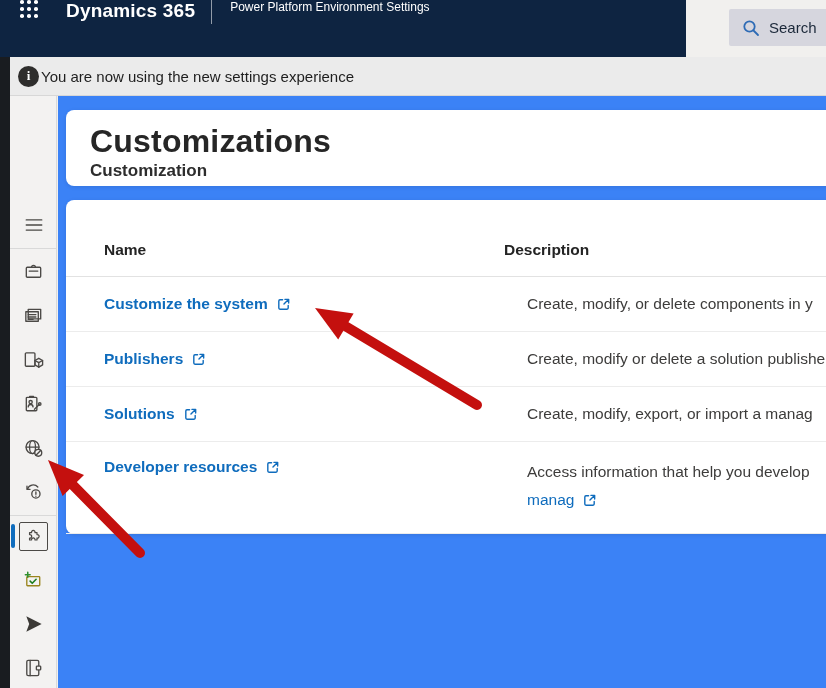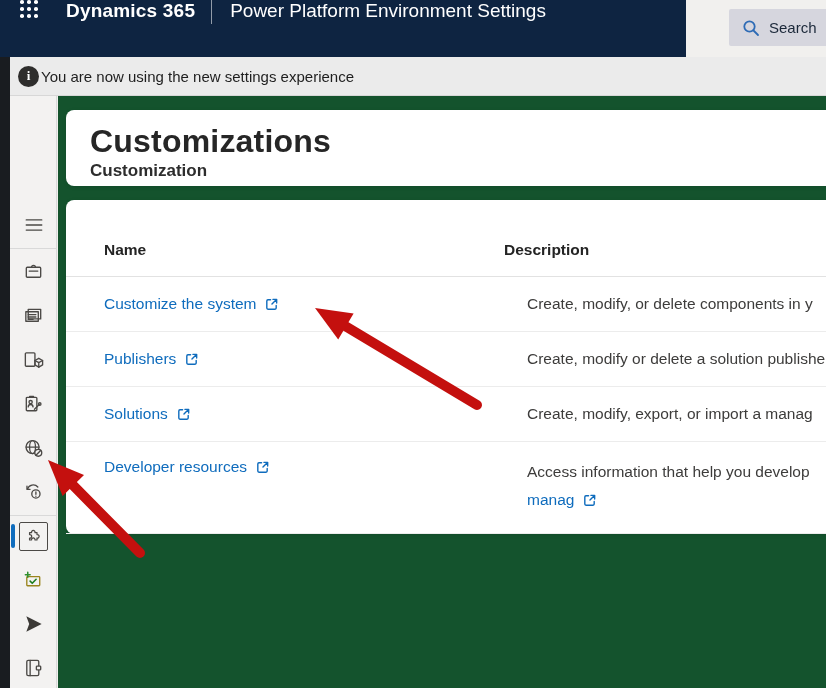--- a/index.html
+++ b/index.html
@@ -4,21 +4,21 @@
 <style>
   * { margin:0; padding:0; box-sizing:border-box; }
   html,body { width:826px; height:688px; overflow:hidden; font-family:"Liberation Sans", sans-serif; background:#f1f0ee; }
 
   
   .topbar { position:absolute; left:0; top:0; width:686px; height:57px; background:#0e2441; display:flex; align-items:flex-start; z-index:20; }
   .waffle { margin-left:20px; width:18px; height:18px; display:grid; grid-template-columns:repeat(3,4px); grid-template-rows:repeat(3,4px); gap:3px; cursor:pointer; }
   .waffle span { width:3.5px; height:3.5px; background:#fff; border-radius:50%; }
   .brand { color:#fff; font-size:19px; font-weight:700; margin-left:28px; letter-spacing:.2px; white-space:nowrap; }
   .tb-divider { width:1px; height:24px; background:rgba(255,255,255,.55); margin:0 18px 0 16px; }
-  .app-title { color:#fff; font-size:19px; font-weight:400; white-space:nowrap; }
+  .app-title { color:#fff; font-size:12px; font-weight:400; white-space:nowrap; }
   .searchbox { position:absolute; left:729px; top:9px; width:140px; height:37px; background:#d6d6de; border-radius:2px; display:flex; align-items:center; padding-left:13px; gap:9px; }
   .searchbox svg { flex:0 0 auto; }
   .searchbox input { border:none; outline:none; background:transparent; font-family:"Liberation Sans",sans-serif; font-size:15px; color:#182438; width:90px; }
   .searchbox input::placeholder { color:#1b2839; opacity:1; }
 
   
   .banner { position:absolute; left:0; top:57px; width:826px; height:39px; background:#ebebeb; border-bottom:1px solid #d7d7d7; display:flex; align-items:center; z-index:5; }
   .info-ic { margin-left:18px; width:21px; height:21px; border-radius:50%; background:#2e2d2c; color:#fff; font-size:13px; font-weight:700; display:flex; align-items:center; justify-content:center; font-family:"Liberation Serif",serif; }
   .banner-text { margin-left:2px; font-size:15px; color:#1e1e1e; }
 
@@ -27,33 +27,33 @@
 
   
   .sidebar { position:absolute; left:10px; top:96px; width:47px; height:592px; background:#f3f2f1; border-right:1px solid #d9d9d9; z-index:10; }
   .nav-item { position:absolute; left:0; width:47px; height:32px; display:flex; align-items:center; justify-content:center; cursor:pointer; }
   .side-div { position:absolute; left:0; width:47px; height:1px; background:#d9d9d9; }
   .sic { stroke:#4b4946; fill:none; stroke-width:1.4; stroke-linecap:round; stroke-linejoin:round; }
   .sel-bar { position:absolute; left:1px; top:4px; width:3.5px; height:24px; border-radius:2px; background:#0f6cbd; }
   .sel-box { width:29px; height:29px; border:1.6px solid #4b4946; border-radius:2px; display:flex; align-items:center; justify-content:center; background:#f3f2f1; }
 
   
-  .main { position:absolute; left:58px; top:96px; width:768px; height:592px; background:#14532d; }
+  .main { position:absolute; left:58px; top:96px; width:768px; height:592px; background:#3b82f6; }
   .card { position:absolute; left:8px; right:-22px; background:#fff; border-radius:8px; box-shadow:0 1px 4px rgba(0,0,0,.10); }
   .card-header { top:14px; height:76px; padding:13px 0 0 24px; }
   .page-title { font-size:32px; font-weight:700; color:#262626; letter-spacing:.2px; }
   .page-subtitle { font-size:17px; font-weight:700; color:#2d2d2d; margin-top:1px; }
 
   .card-table { top:104px; height:334px; }
   .t-head { display:flex; align-items:flex-end; height:77px; padding:0 0 17px 38px; border-bottom:1px solid #e2e2e2; }
   .t-col-name { width:400px; flex:0 0 400px; }
   .t-head .col { font-size:15.5px; font-weight:700; color:#242424; }
   .t-row { display:flex; align-items:center; height:55px; padding-left:38px; border-bottom:1px solid #ececec; }
   .t-row.tall { height:92px; align-items:flex-start; padding-top:16px; border-bottom:1px solid #ececec; }
-  .cell-name { width:400px; flex:0 0 400px; display:flex; align-items:flex-start; gap:8px; }
+  .cell-name { width:400px; flex:0 0 400px; display:flex; align-items:flex-start; gap:8px;font-weight:bold; }
   .link { color:#0f6cbd; font-size:15.5px; text-decoration:none; cursor:pointer; white-space:nowrap; display:inline-flex; align-items:center; gap:8px; }
   .ext { stroke:#0f6cbd; fill:none; stroke-width:1.5; stroke-linecap:round; stroke-linejoin:round; }
   .cell-desc { font-size:15.5px; color:#3d3c3b; white-space:nowrap; line-height:28px;margin-left:23px; }
 
   
   .arrows { position:absolute; left:0; top:0; width:826px; height:688px; z-index:60; pointer-events:none; }
   .arrow-line { stroke:#c4100e; stroke-width:10; stroke-linecap:round; }
   .arrow-head { fill:#c4100e; }
 </style>
 </head>

